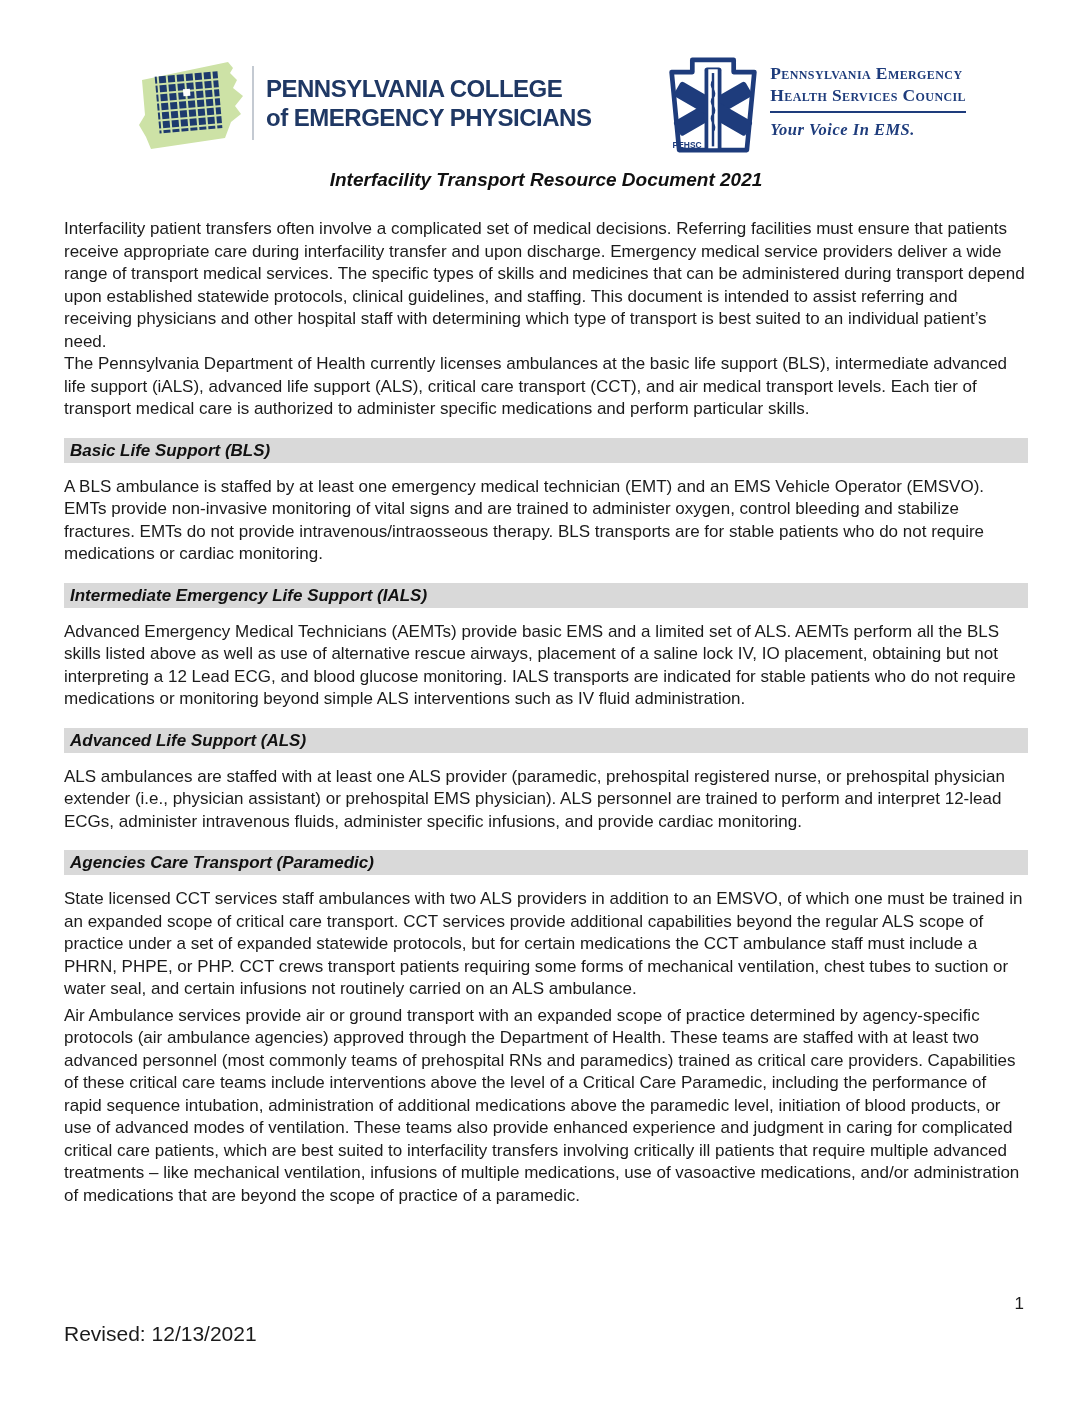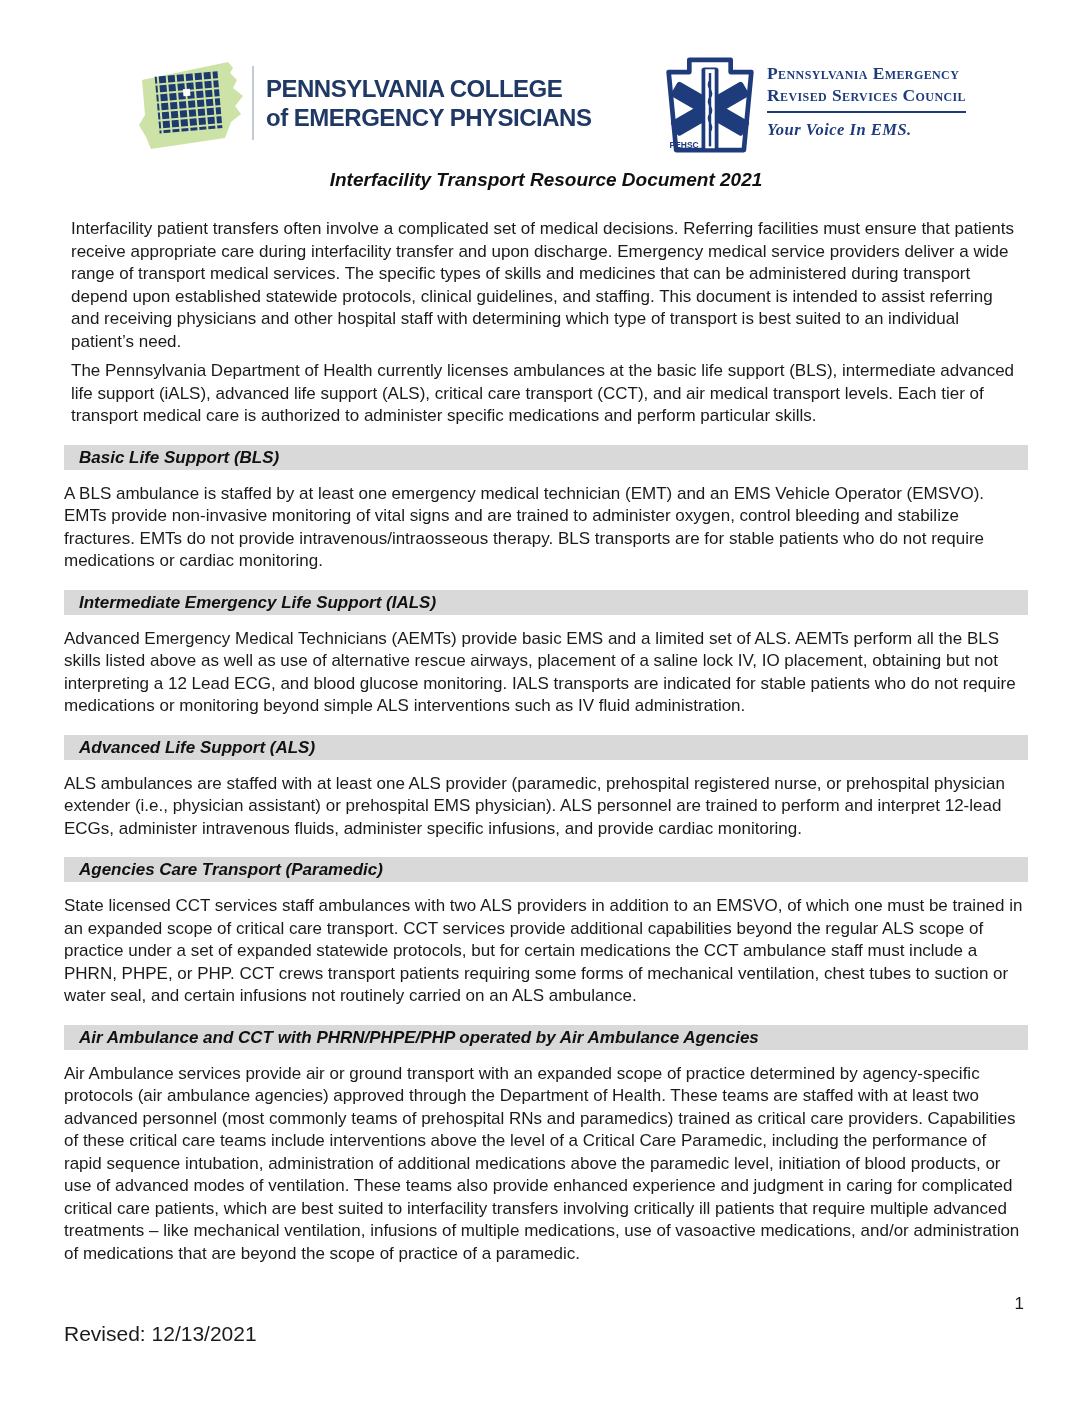--- a/index.html
+++ b/index.html
@@ -65,29 +65,29 @@
   }
   
   .content { margin-top: 26px; }
   .para {
     font-size: 17px;
     line-height: 22.5px;
     color: #1b1b1b;
     margin: 0;
     text-align: left;
   }
-  .intro .para { margin: 7px; }
+  .intro .para { margin: 0; }
   .section-bar {
     background: #d9d9d9;
     color: #111111;
     font-weight: bold;
     font-style: italic;
     font-size: 17px;
     line-height: 19px;
-    padding: 3px 15px;
+    padding: 3px 6px;
     margin: 17px 0 13px 0;
   }
   .section .para { margin-bottom: 4px; }
   
   .page-num {
     position: absolute;
     top: 1294px;
     right: 64px;
     font-size: 17px;
     color: #1b1b1b;
@@ -135,21 +135,21 @@
           <rect x="41" y="12" width="18" height="88" rx="3" transform="rotate(60 50 56)"></rect>
           <rect x="41" y="12" width="18" height="88" rx="3" transform="rotate(-60 50 56)"></rect>
         </g>
         <rect x="45" y="14" width="10" height="84" fill="#ffffff"></rect>
         <path d="M50 18 L50 96" stroke="#1e3c7c" stroke-width="2.6" fill="none"></path>
         <path d="M50 26 C44 32 56 38 50 44 C44 50 56 56 50 62 C44 68 56 74 50 80" stroke="#1e3c7c" stroke-width="1.6" fill="none"></path>
         <text x="7" y="98" font-size="9" font-weight="bold" fill="#1e3c7c" font-family="Liberation Sans, sans-serif">PEHSC</text>
       </svg>
       <div class="pehsc-textblock">
         <div class="pehsc-name">Pennsylvania Emergency</div>
-        <div class="pehsc-name">Revised Services Council</div>
+        <div class="pehsc-name">Health Services Council</div>
         <div class="pehsc-rule"></div>
         <div class="pehsc-tagline">Your Voice In EMS.</div>
       </div>
     </div>
 
   </header>
 
   <h1 class="doc-title">Interfacility Transport Resource Document 2021</h1>
 
   <main class="content">
@@ -173,21 +173,20 @@
       <div class="section-bar">Advanced Life Support (ALS)</div>
       <p class="para">ALS ambulances are staffed with at least one ALS provider (paramedic, prehospital registered nurse, or prehospital physician extender (i.e., physician assistant) or prehospital EMS physician). ALS personnel are trained to perform and interpret 12-lead ECGs, administer intravenous fluids, administer specific infusions, and provide cardiac monitoring.</p>
     </section>
 
     <section class="section">
       <div class="section-bar">Agencies Care Transport (Paramedic)</div>
       <p class="para">State licensed CCT services staff ambulances with two ALS providers in addition to an EMSVO, of which one must be trained in an expanded scope of critical care transport. CCT services provide additional capabilities beyond the regular ALS scope of practice under a set of expanded statewide protocols, but for certain medications the CCT ambulance staff must include a PHRN, PHPE, or PHP.  CCT crews transport patients requiring some forms of mechanical ventilation, chest tubes to suction or water seal, and certain infusions not routinely carried on an ALS ambulance.</p>
     </section>
 
     <section class="section">
-      <div class="section-bar">Air Ambulance and CCT with PHRN/PHPE/PHP operated by Air Ambulance Agencies</div>
       <p class="para">Air Ambulance services provide air or ground transport with an expanded scope of practice determined by agency-specific protocols (air ambulance agencies) approved through the Department of Health.  These teams are staffed with at least two advanced personnel (most commonly teams of prehospital RNs and paramedics) trained as critical care providers.  Capabilities of these critical care teams include interventions above the level of a Critical Care Paramedic, including the performance of rapid sequence intubation, administration of additional medications above the paramedic level, initiation of blood products, or use of advanced modes of ventilation. These teams also provide enhanced experience and judgment in caring for complicated critical care patients, which are best suited to interfacility transfers involving critically ill patients that require multiple advanced treatments – like mechanical ventilation, infusions of multiple medications, use of vasoactive medications, and/or administration of medications that are beyond the scope of practice of a paramedic.</p>
     </section>
 
   </main>
 
   <div class="page-num">1</div>
   <div class="revised">Revised: 12/13/2021</div>
 
 </div>
 

